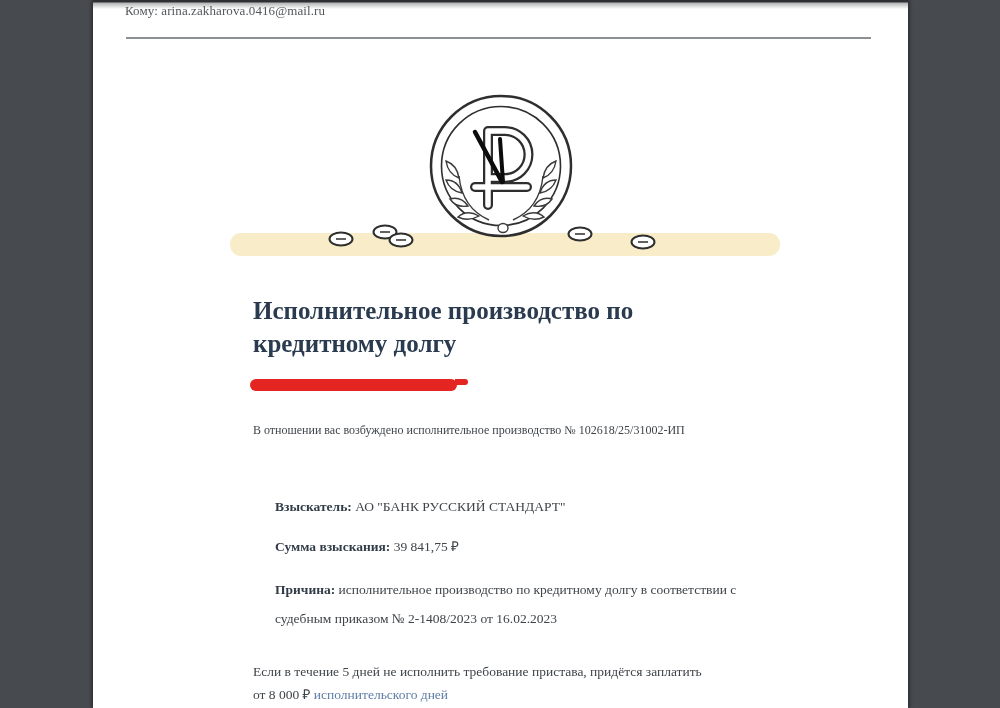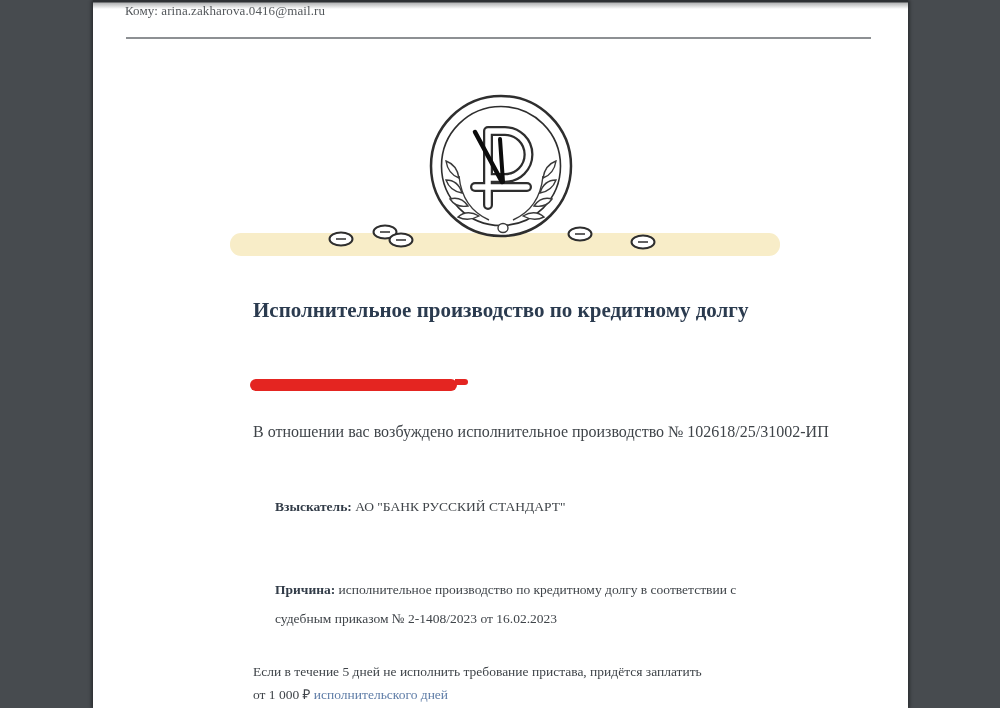--- a/index.html
+++ b/index.html
@@ -29,36 +29,36 @@
   }
   .header-divider {
     position: absolute; left: 33px; top: 37px;
     width: 745px; height: 2px; background: #8d9093;
   }
 
   .illustration { position: absolute; left: 0; top: 88px; width: 815px; height: 172px; }
 
   .email-title {
     position: absolute; left: 160px; top: 294px; width: 508px;
-    font-size: 21px; line-height: 33px; font-weight: 700; color: #2b3b4f;
+    font-size: 25px; line-height: 33px; font-weight: 700; color: #2b3b4f;
   }
 
   .redaction { position: absolute; left: 157px; top: 379px; width: 220px; height: 13px; }
   .redaction .bar {
     position: absolute; left: 0; top: 0; width: 207px; height: 12px;
     background: #e42521; border-radius: 7px;
   }
   .redaction .notch {
     position: absolute; left: 205px; top: 0; width: 13px; height: 6px;
     background: #e42521; border-radius: 0 3px 3px 0;
   }
 
   .intro {
     position: absolute; left: 160px; top: 423px;
-    font-size: 16px; color: #3f4449; white-space: nowrap;
+    font-size: 12px; color: #3f4449; white-space: nowrap;
   }
 
   .detail-row { position: absolute; left: 182px; font-size: 13.5px; color: #3f4449; }
   .detail-row .lbl { font-weight: 700; color: #323c48; text-align: right; }
   .detail-row-0 { top: 499px; }
   .detail-row-1 { top: 537px; }
   .detail-row-2 { top: 576px; width: 487px; line-height: 28.5px; }
 
   .warning {
     position: absolute; left: 160px; top: 661px;
@@ -145,23 +145,27 @@
       <div class="bar"></div>
       <div class="notch"></div>
     </div>
 
     <p class="intro">В отношении вас возбуждено исполнительное производство № 102618/25/31002-ИП</p>
 
     <p class="detail-row detail-row-0">
       <span class="lbl">Взыскатель:</span>
       <span>АО "БАНК РУССКИЙ СТАНДАРТ"</span>
     </p>
+    <p class="detail-row detail-row-1">
+      <span class="lbl">Сумма взыскания:</span>
+      <span>39 841,75 ₽</span>
+    </p>
     <p class="detail-row detail-row-2">
       <span class="lbl">Причина:</span>
       <span>исполнительное производство по кредитному долгу в соответствии с судебным приказом № 2-1408/2023 от 16.02.2023</span>
     </p>
 
     <p class="warning">
       <span>Если в течение 5 дней не исполнить требование пристава, придётся заплатить</span><br>
-      <span>от 1 000 ₽ </span><a>исполнительского дней</a>
+      <span>от 8 000 ₽ </span><a>исполнительского дней</a>
     </p>
   </div>
 </div>
 
 </body></html>

